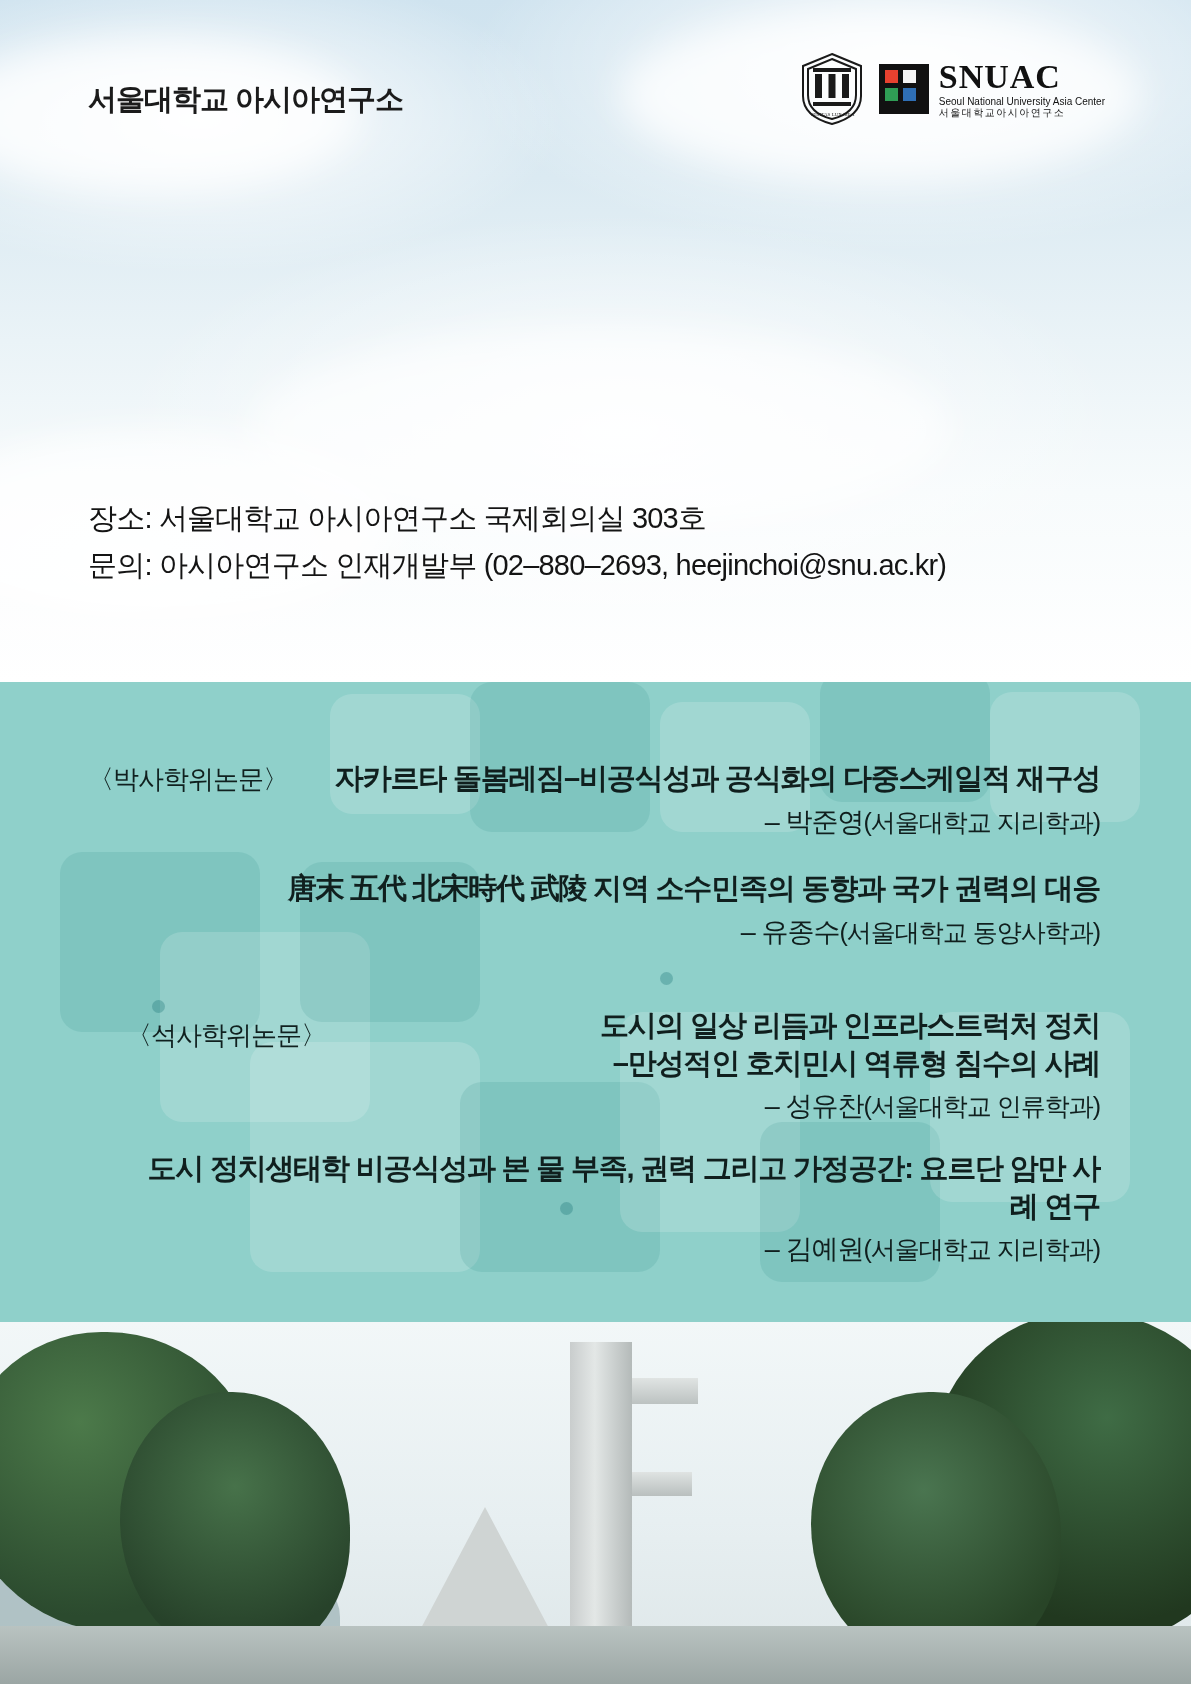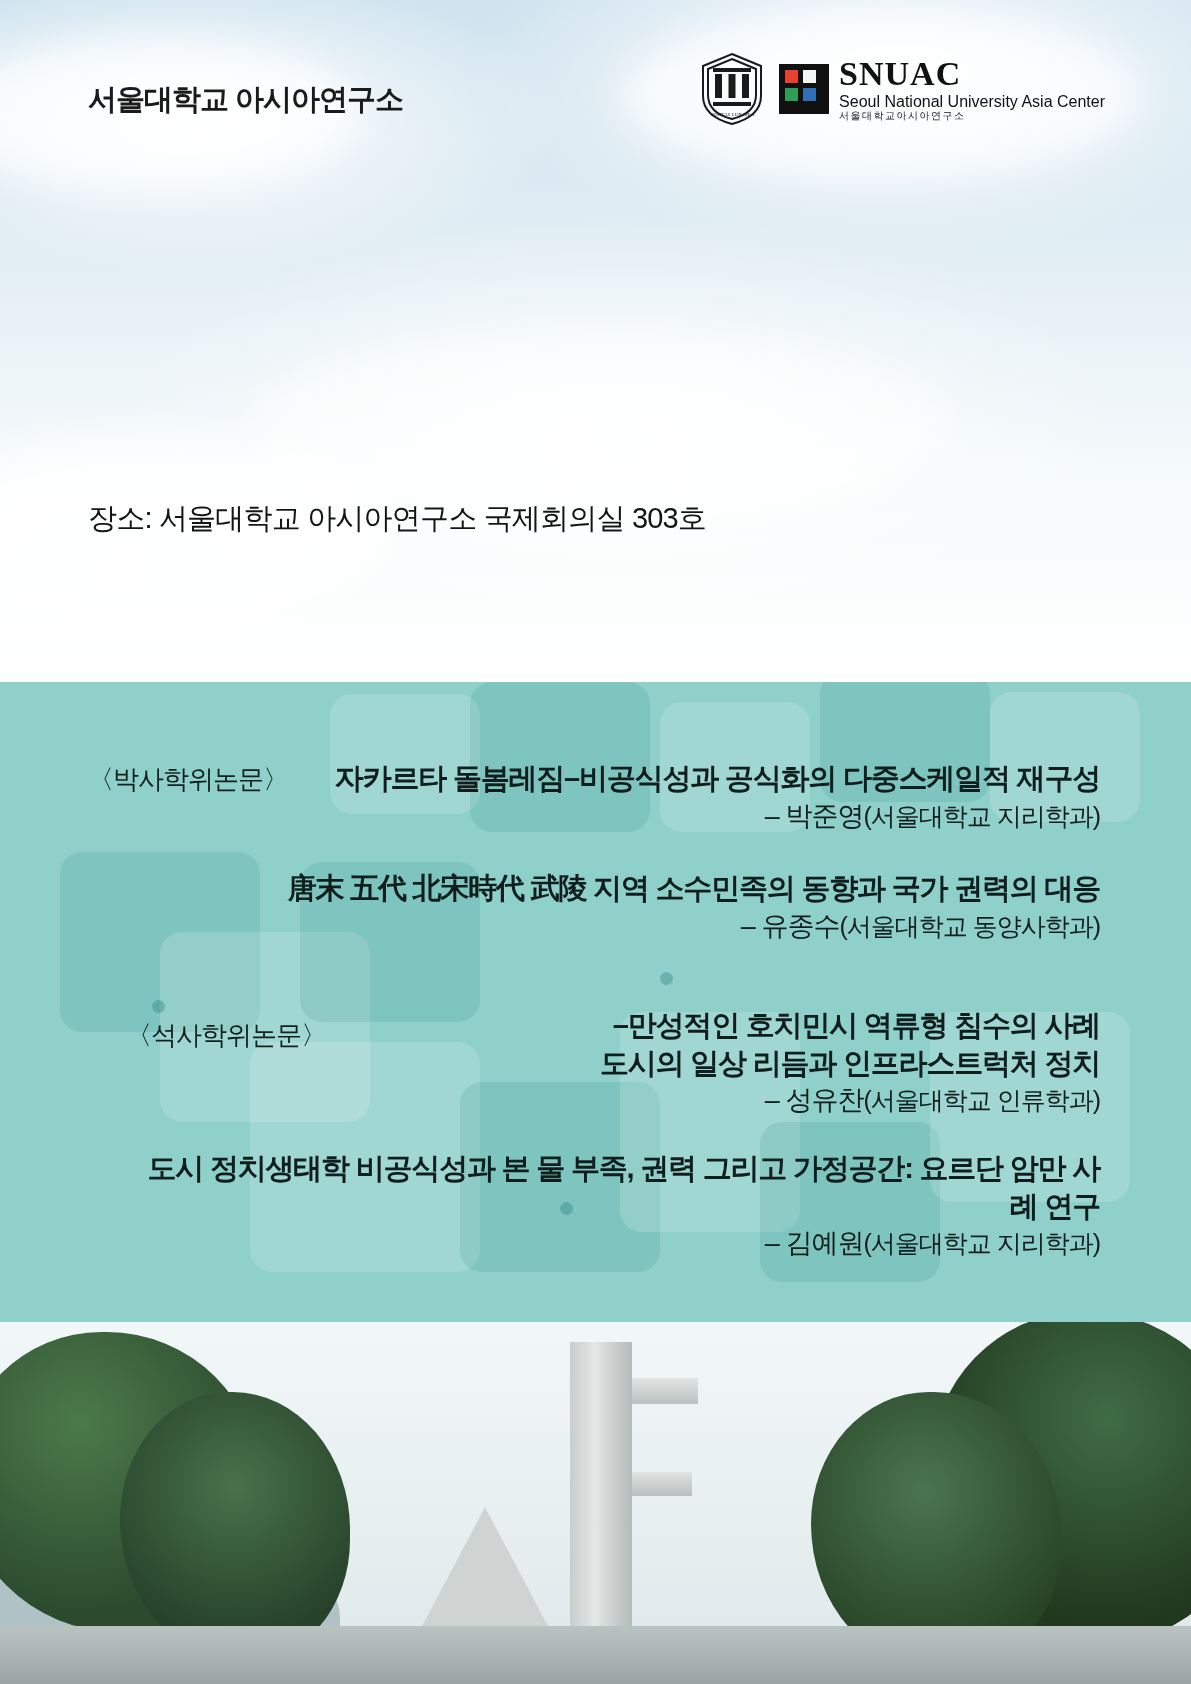--- a/index.html
+++ b/index.html
@@ -84,21 +84,21 @@
     line-height: 1.05;
   }
   .snuac-text .t1 {
     font-size: 34px;
     font-weight: bold;
     letter-spacing: 1px;
     color: #111;
     font-family: "Liberation Serif", serif;
   }
   .snuac-text .t2 {
-    font-size: 16px;
+    font-size: 10px;
     color: #111;
     letter-spacing: 0px;
     margin-top: 2px;
   }
   .snuac-text .t3 {
     font-size: 10px;
     color: #111;
     letter-spacing: 1.5px;
     margin-top: 1px;
   }
@@ -169,20 +169,21 @@
     color: #101f1e;
     letter-spacing: -1.2px;
     text-align: right;
     line-height: 1.3;
   }
   .author {
     font-size: 27px;
     color: #101f1e;
     text-align: right;
     letter-spacing: -1px;
+    margin-top: 6px;
   }
   .author .aff { font-size: 25px; }
 
   
   .photo {
     position: absolute;
     left: 0;
     top: 1322px;
     width: 1191px;
     height: 362px;
@@ -305,20 +306,21 @@
         <div class="t1">SNUAC</div>
         <div class="t2">Seoul National University Asia Center</div>
         <div class="t3">서울대학교아시아연구소</div>
       </div>
     </div>
   </div>
 
 
   <div class="info">
     <div>장소: 서울대학교 아시아연구소 국제회의실 303호</div>
+    <div>문의: 아시아연구소 인재개발부 (02–880–2693, heejinchoi@snu.ac.kr)</div>
   </div>
 
   <div class="band">
 
     <div class="sq" style="left:330px; top:12px; width:150px; height:120px;"></div>
     <div class="sq d" style="left:470px; top:0px; width:180px; height:150px;"></div>
     <div class="sq" style="left:660px; top:20px; width:150px; height:130px;"></div>
     <div class="sq d" style="left:820px; top:-10px; width:170px; height:130px;"></div>
     <div class="sq" style="left:990px; top:10px; width:150px; height:130px;"></div>
     <div class="sq d" style="left:60px; top:170px; width:200px; height:180px;"></div>
@@ -345,22 +347,22 @@
 
       <div class="entry" style="left:240px; top:188px; width:860px;">
         <div class="ttl">唐末 五代 北宋時代 武陵 지역 소수민족의 동향과 국가 권력의 대응</div>
         <div class="author">
           <span>– 유종수</span><span class="aff">(서울대학교 동양사학과)</span>
         </div>
       </div>
 
       <div class="cat" style="left:88px; top:336px;margin-left:38px;">〈석사학위논문〉</div>
       <div class="entry" style="left:240px; top:325px; width:860px;">
+        <div class="ttl">도시의 일상 리듬과 인프라스트럭처 정치</div>
         <div class="ttl">–만성적인 호치민시 역류형 침수의 사례</div>
-        <div class="ttl">도시의 일상 리듬과 인프라스트럭처 정치</div>
         <div class="author">
           <span>– 성유찬</span><span class="aff">(서울대학교 인류학과)</span>
         </div>
       </div>
 
       <div class="entry" style="left:130px; top:468px; width:970px;">
         <div class="ttl">도시 정치생태학 비공식성과 본 물 부족, 권력 그리고 가정공간: 요르단 암만 사례 연구</div>
         <div class="author">
           <span>– 김예원</span><span class="aff">(서울대학교 지리학과)</span>
         </div>

